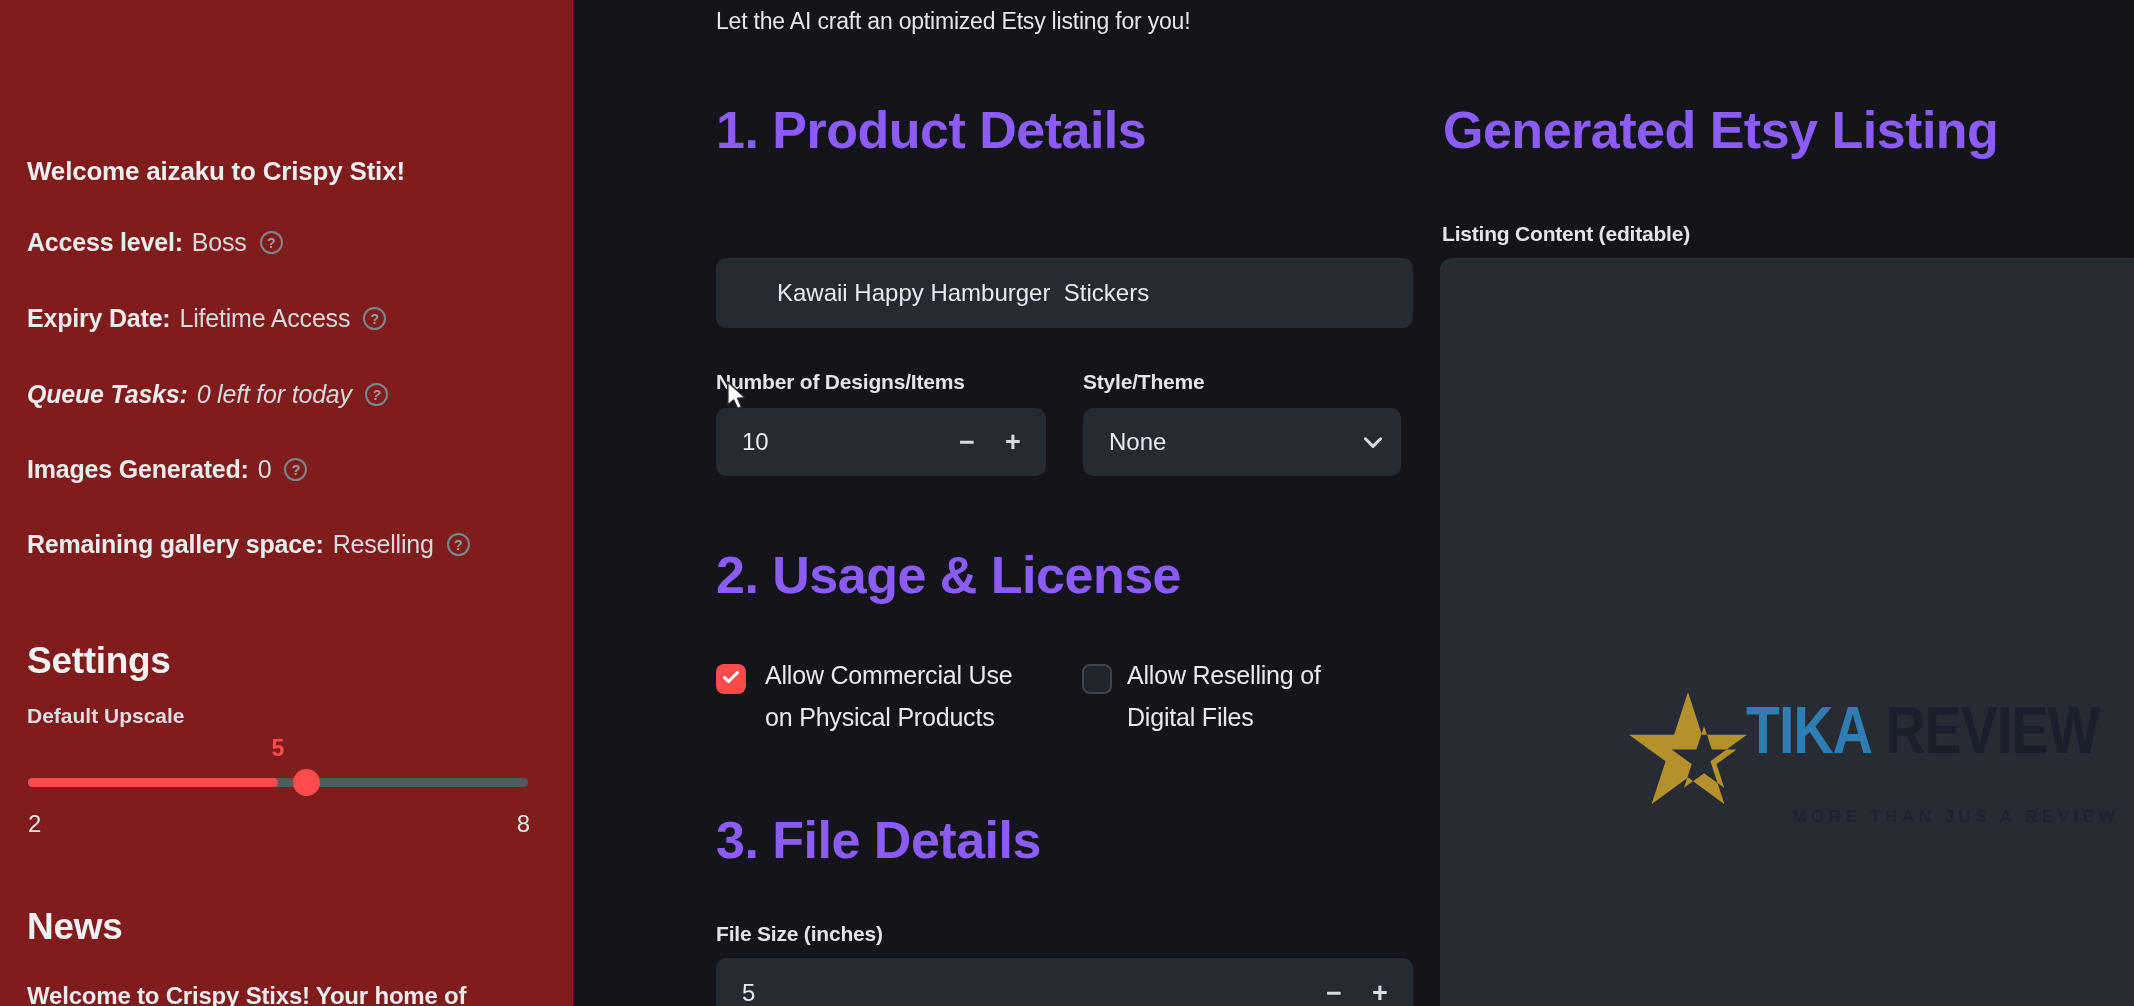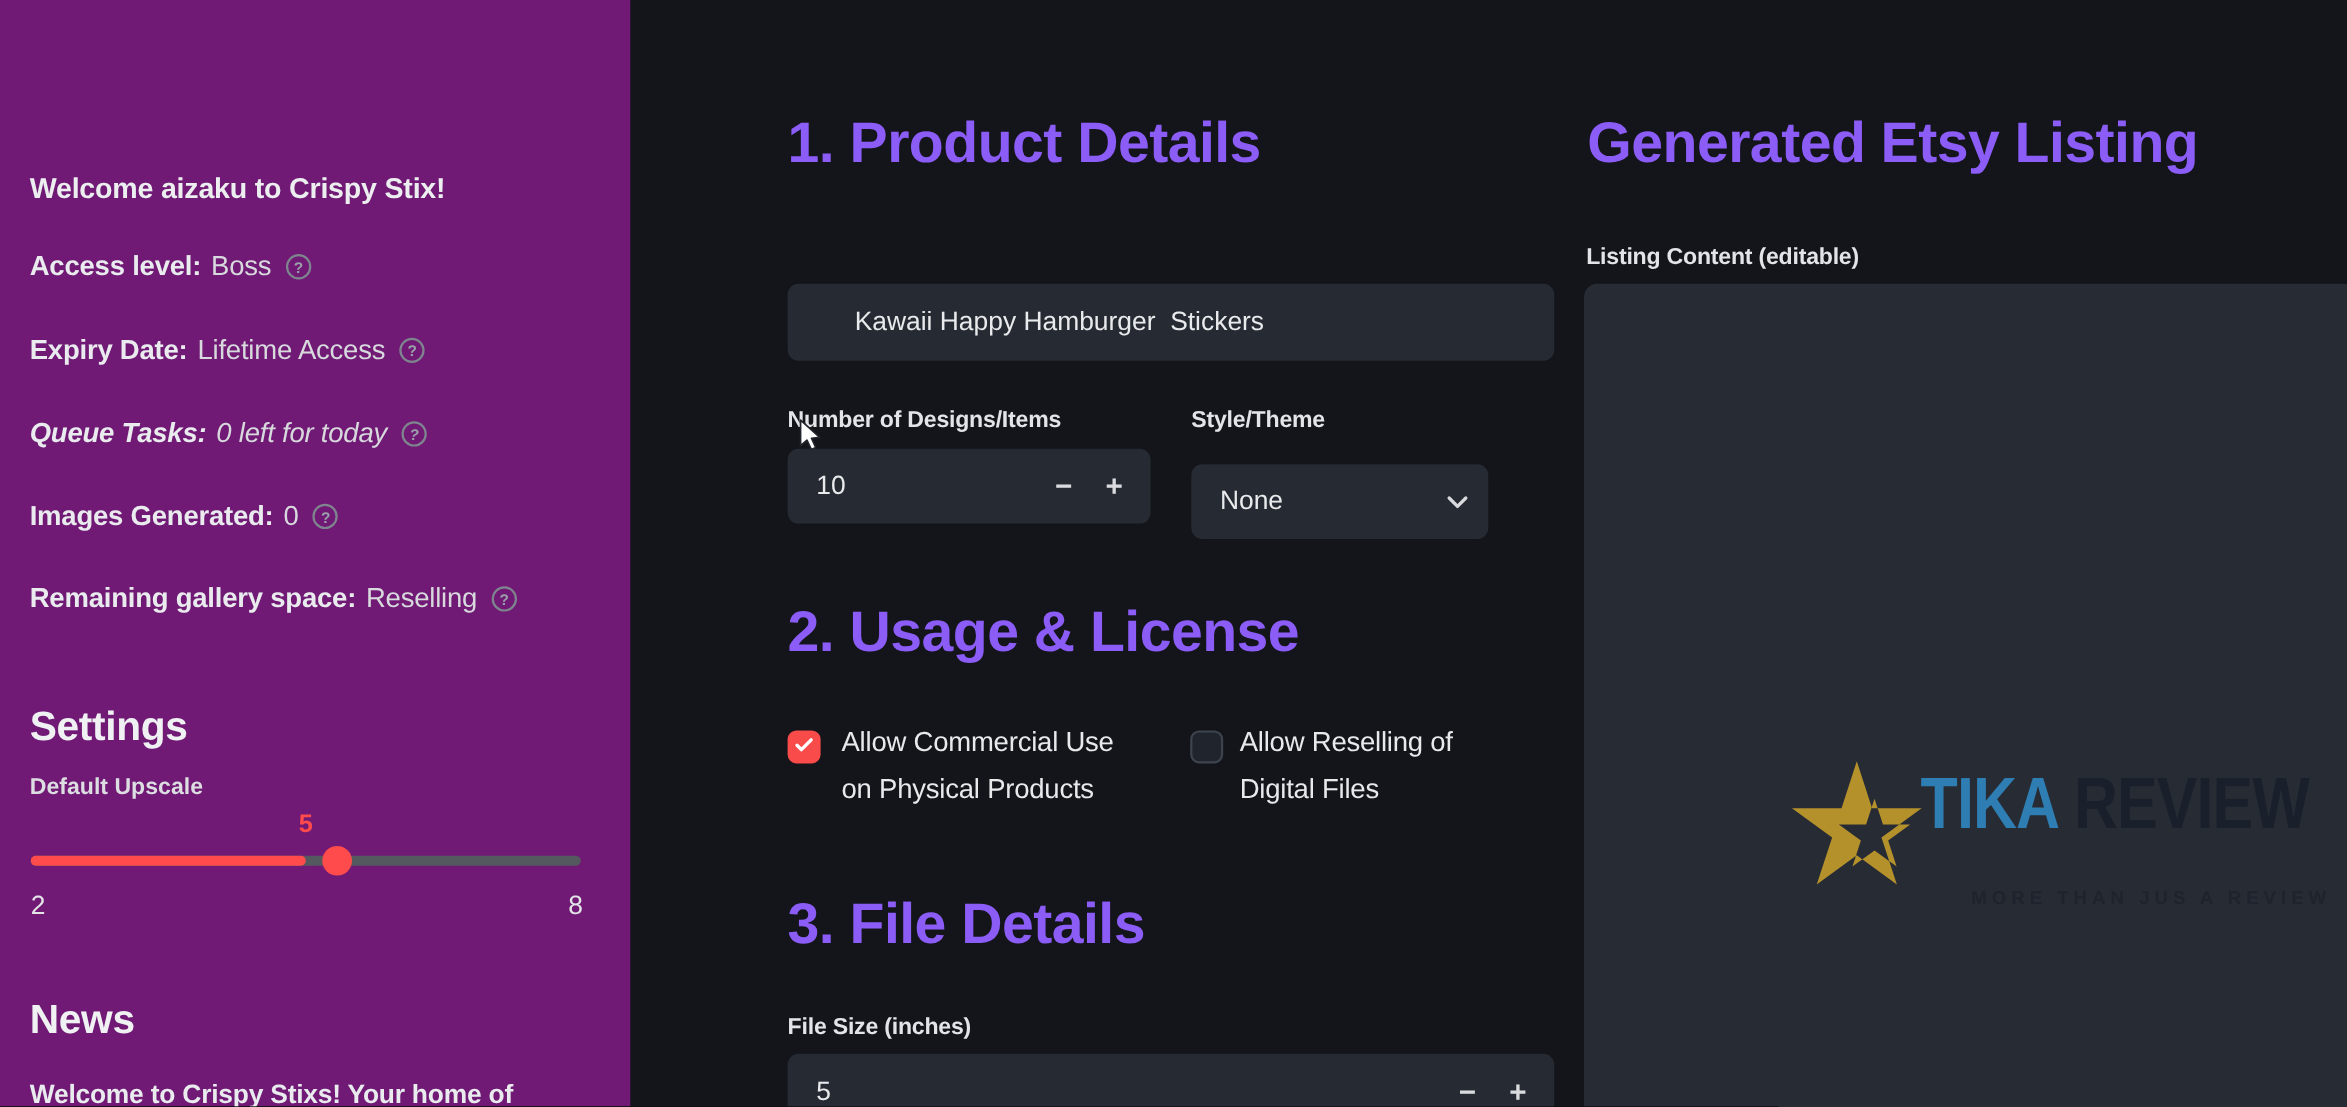--- a/index.html
+++ b/index.html
@@ -4,21 +4,21 @@
 <style>
   html,body{margin:0;padding:0;background:#0c0e12;}
   *{box-sizing:border-box;}
   #app{
     position:relative;width:2134px;height:1006px;overflow:hidden;
     background:#13151b;
     font-family:"Liberation Sans","DejaVu Sans",sans-serif;
     color:#e7e9ec;
   }
   
-  .sidebar{position:absolute;left:0;top:0;width:573px;height:1006px;background:#701a75;}
+  .sidebar{position:absolute;left:0;top:0;width:573px;height:1006px;background:#7f1d1d;}
   .sidebar .welcome{position:absolute;left:27px;top:156px;font-size:26px;font-weight:700;color:#eceef0;letter-spacing:-0.2px;}
   .stat{position:absolute;left:27px;font-size:25px;white-space:nowrap;letter-spacing:-0.2px;display:flex;align-items:center;text-align:right;}
   .stat .lbl{font-weight:700;color:#e9ebee;}
   .stat .val{font-weight:400;color:#d7d9dd;margin-left:9px;}
   .help{display:inline-flex;align-items:center;justify-content:center;width:23px;height:23px;margin-left:13px;
         border:2px solid #7f858e;border-radius:50%;font-size:14px;font-weight:700;color:#9ba1aa;cursor:pointer;flex:0 0 auto;}
   .side-h{position:absolute;left:27px;font-size:37px;font-weight:700;color:#f0f1f3;letter-spacing:-0.3px;}
   .upscale-label{position:absolute;left:27px;top:704px;font-size:21px;font-weight:600;color:#dcdee2;}
   .slider-value{position:absolute;left:256px;top:735px;width:44px;text-align:center;font-size:23px;font-weight:600;color:#ff4b4b;}
   .slider-track{position:absolute;left:28px;top:778px;width:500px;height:9px;border-radius:5px;background:#54585f;cursor:pointer;}
@@ -96,37 +96,38 @@
       <div class="slider-fill" style="width:250px;"></div>
       <div class="slider-thumb" style="left:265px;"></div>
     </div>
     <div class="slider-min">2</div>
     <div class="slider-max">8</div>
 
     <div class="side-h" style="top:906px;">News</div>
     <div class="news-text">Welcome to Crispy Stixs! Your home of</div>
   </div>
 
+  <div class="intro">Let the AI craft an optimized Etsy listing for you!</div>
 
   <div class="h-big" style="left:716px;top:100px;">1. Product Details</div>
 
   <div class="box" style="left:716px;top:258px;width:697px;height:70px;padding-left:35px;">
     <span class="value">Kawaii Happy Hamburger  Stickers</span>
   </div>
 
   <div class="field-label" style="left:716px;top:370px;">Number of Designs/Items</div>
   <div class="field-label" style="left:1083px;top:370px;">Style/Theme</div>
 
   <div class="box stepper" style="left:716px;top:408px;width:330px;height:68px;">
     <span class="value">10</span>
     <button class="step-btn">−</button>
     <button class="step-btn">+</button>
   </div>
 
-  <div class="box" style="left:1083px;top:408px;width:270px;height:68px;margin-top:14px;">
+  <div class="box" style="left:1083px;top:408px;width:318px;height:68px;">
     <span class="value">None</span>
     <span class="select-chevron">
       <svg width="26" height="26" viewBox="0 0 24 24">
           <path d="M5 9l7 7 7-7" fill="none" stroke="#d8dade" stroke-width="2.8" stroke-linecap="round" stroke-linejoin="round"></path>
         </svg>
     </span>
   </div>
 
   <div class="h-big" style="left:716px;top:545px;">2. Usage &amp; License</div>
 

